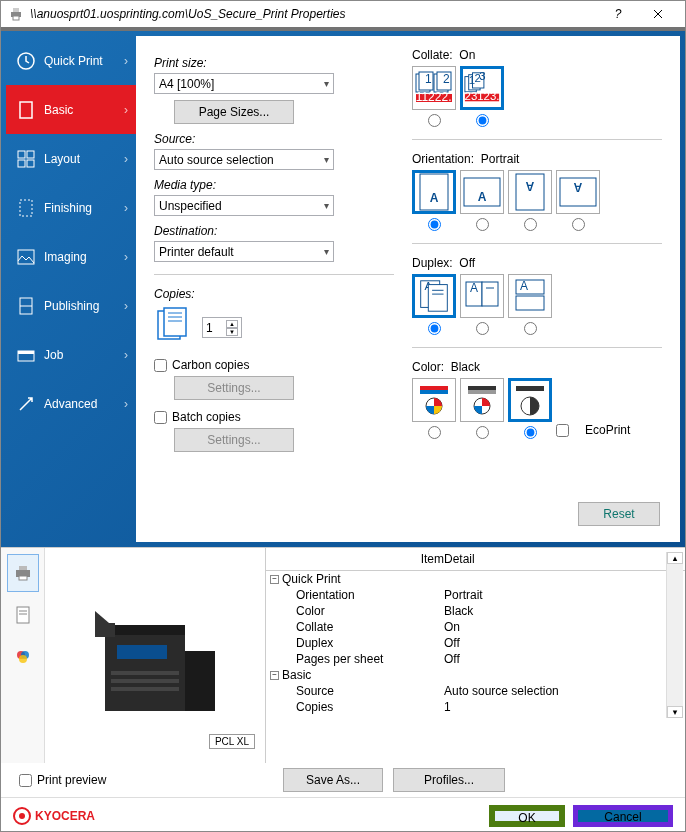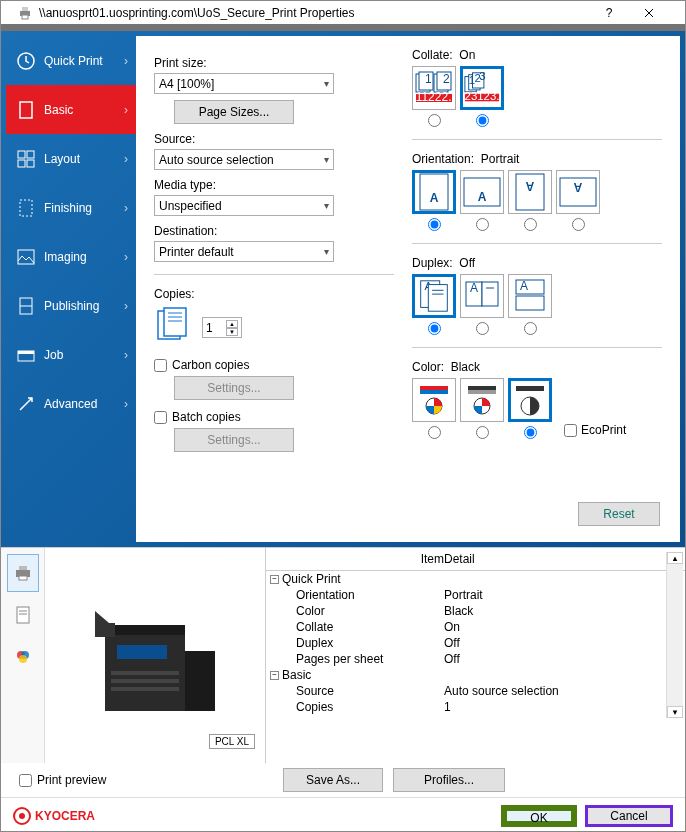--- a/index.html
+++ b/index.html
@@ -1,34 +1,34 @@
 <!DOCTYPE html>
 <html><head>
 <meta charset="utf-8">
 <style>
 * { margin: 0; padding: 0; box-sizing: border-box; font-family: "Segoe UI", Tahoma, sans-serif; font-size: 12px; }
 body { background: #fff; width: 686px; height: 832px; overflow: hidden; border: 1px solid #888; }
 
-.titlebar { height: 30px; background: #fff; border-bottom: 7px solid #737373; display: flex; align-items: center; padding: 0 16px; }
+.titlebar { height: 30px; background: #fff; border-bottom: 4px solid #737373; display: flex; align-items: center; padding: 0 7px; font-style: italic; }
 .titlebar .icon { width: 16px; height: 16px; margin-right: 6px; }
 .titlebar .title { flex: 1; font-size: 12px; }
 .titlebar .btn { width: 40px; height: 28px; display: flex; align-items: center; justify-content: center; cursor: pointer; }
 
 .blue-frame { background: linear-gradient(135deg, #1a6fb5, #0a4e8f); padding: 5px; height: 516px; }
 .sidebar { width: 130px; float: left; }
 .tab { height: 49px; display: flex; align-items: center; padding: 0 10px; color: #fff; cursor: pointer; font-size: 13px; position: relative; }
 .tab.active { background: #e31b23; }
 .tab .tab-icon { width: 20px; height: 20px; margin-right: 8px; display: flex; align-items: center; justify-content: center; }
 .tab .chevron { position: absolute; right: 8px; color: rgba(255,255,255,0.7); }
 
 .main-panel { margin-left: 130px; background: #fff; height: 506px; padding: 12px 18px; position: relative; }
 .col-left { width: 240px; float: left; }
 .col-right { width: 250px; float: right; }
 
-.field-label { margin-top: 8px; margin-bottom: 3px; font-size: 12px; }
+.field-label { margin-top: 8px; margin-bottom: 3px; font-size: 12px; font-style: italic; }
 .select { width: 180px; height: 21px; border: 1px solid #abadb3; background: #fff; padding: 0 4px; font-size: 12px; position: relative; display: flex; align-items: center; cursor: pointer; }
 .select::after { content: "▾"; position: absolute; right: 4px; color: #555; font-size: 10px; }
 .btn-std { height: 24px; padding: 0 18px; border: 1px solid #adadad; background: #e1e1e1; cursor: pointer; font-size: 12px; }
 .btn-std:disabled { color: #888; }
 
 .divider { border: none; border-top: 1px solid #ccc; margin: 12px 0; }
 .copies-area { display: flex; align-items: center; gap: 10px; margin-top: 6px; }
 .copies-icon { width: 38px; height: 38px; }
 .spinner { width: 40px; height: 21px; border: 1px solid #abadb3; display: flex; align-items: center; padding: 0 3px; }
 .spin-btns { display: flex; flex-direction: column; margin-left: auto; }
@@ -64,21 +64,21 @@
 .tree-btn { width: 9px; height: 9px; border: 1px solid #888; display: inline-flex; align-items: center; justify-content: center; font-size: 8px; line-height: 8px; margin-right: 3px; cursor: pointer; }
 
 .footer-row { height: 34px; display: flex; align-items: center; padding: 0 0; gap: 10px; margin-left: 18px; }
 .footer-row .left { display: flex; align-items: center; gap: 5px; }
 .footer-btns { display: flex; gap: 10px; margin-left: 20px; align-items: center; }
 
 .brand-row { height: 36px; display: flex; align-items: center; padding: 0 12px; border-top: 1px solid #ddd; }
 .brand { color: #e31b23; font-weight: bold; font-size: 15px; display: flex; align-items: center; gap: 4px; }
 .brand-row .actions { margin-left: auto; display: flex; gap: 8px; }
 .btn-main { width: 76px; height: 22px; border: 6px solid #4d7c0f; background: #e5f1fb; cursor: pointer; }
-.btn-sec { width: 88px; height: 22px; border: 3px solid #6d28d9; background: #e5e5e5; cursor: pointer; }
+.btn-sec { width: 100px; height: 22px; border: 5px solid #6d28d9; background: #0369a1; cursor: pointer; }
 </style>
 </head>
 <body>
 
 <div class="titlebar">
   <span class="icon">
     <svg width="16" height="16" viewBox="0 0 16 16">
         <rect x="3" y="6" width="10" height="5" fill="#888"></rect>
         <rect x="5" y="2" width="6" height="4" fill="#ccc"></rect>
         <rect x="5" y="10" width="6" height="4" fill="#fff" stroke="#888"></rect>
@@ -373,21 +373,21 @@
         <div class="opt selected">
             <div class="opt-img">
               <svg width="36" height="36" viewBox="0 0 36 36">
                 <rect x="4" y="4" width="28" height="5" fill="#333"></rect>
                 <circle cx="18" cy="24" r="9" fill="#fff" stroke="#333"></circle>
                 <path d="M18 15a9 9 0 0 1 0 18z" fill="#333"></path>
               </svg>
             </div>
             <input type="radio" name="color" checked="" style="">
           </div>
-        <div style="display:flex;align-items:center;gap:4px;margin-left:8px;margin-bottom:2px">
+        <div style="display:flex;align-items:center;gap:16px;margin-bottom:2px">
             <input type="checkbox" style="">
             <span>EcoPrint</span>
           </div>
       </div>
     </div>
 
     <div class="reset-area"><button class="btn-std" style="width:82px;color:#0f766e">Reset</button></div>
   </div>
 </div>
 

